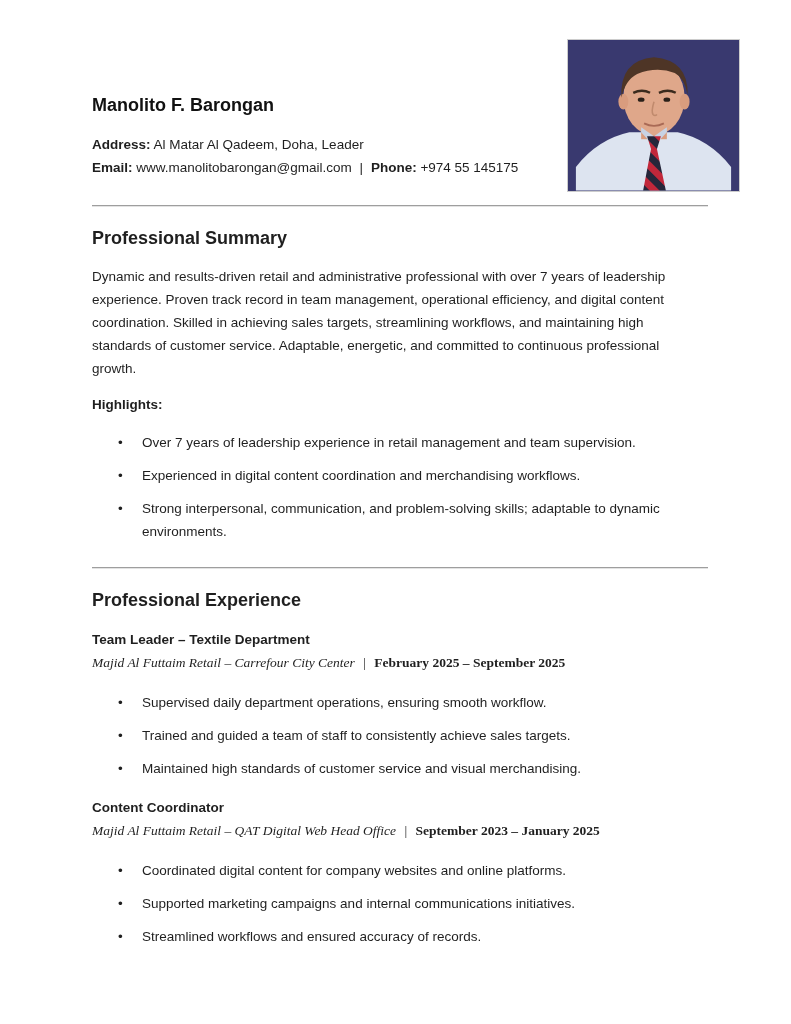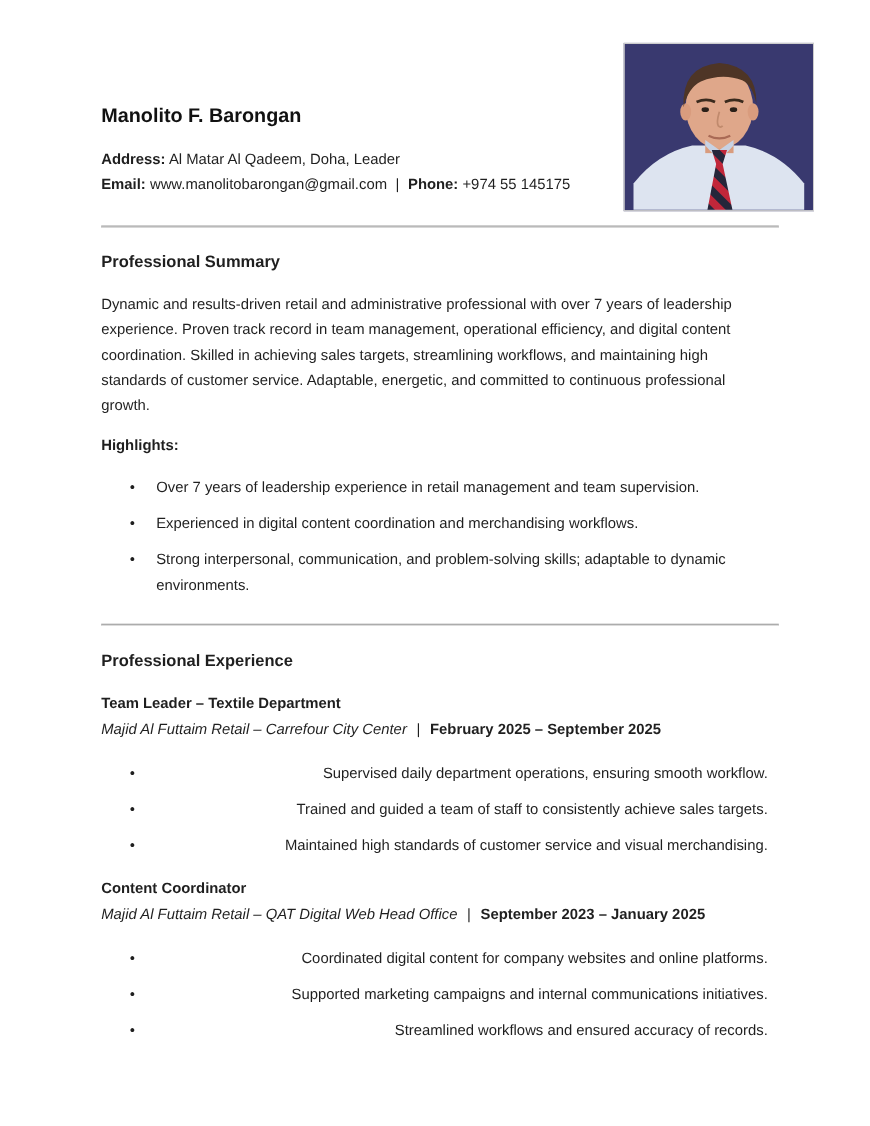--- a/index.html
+++ b/index.html
@@ -35,21 +35,21 @@
     height: 2px;
     background: #9e9e9e;
     border-bottom: 1px solid #e3e3e3;
     margin-top: 26px;
     width: 616px;
   }
   .divider.second { margin-top: 24px; }
   .section-heading {
     margin-top: 20px;
     font-weight: bold;
-    font-size: 15px;
+    font-size: 18px;
   }
   .summary-body { margin-top: 15px; width: 600px; }
   .subheading { margin-top: 13px; font-weight: bold; }
   ul.bullets {
     list-style: none;
     margin: 15px 0 0 26px;
     padding: 0;
     width: 580px;
   }
   ul.bullets li {
@@ -58,25 +58,25 @@
     margin-bottom: 10px;
   }
   ul.bullets li::before {
     content: "\2022";
     position: absolute;
     left: 0;
     top: 0;
   }
   .job { margin-top: 16px; }
   .job-title { font-weight: bold; }
-  .job-line { line-height: 22px; margin-top: 1px; }
+  .job-line { line-height: 22px; margin-top: 1px; font-family: Liberation Serif, serif; }
   .company { font-style: italic; }
   .job-sep { padding: 0 5px; font-style: normal; }
   .dates { font-weight: bold; }
-  .job ul.bullets { margin-top: 17px; text-align: right; }
+  .job ul.bullets { margin-top: 17px; }
   .photo-frame {
     position: absolute;
     left: 567px;
     top: 39px;
     width: 173px;
     height: 153px;
     border: 1px solid #cccccc;
     background: #3c3c74;
   }
   .photo-frame svg { display: block; width: 100%; height: 100%; }

